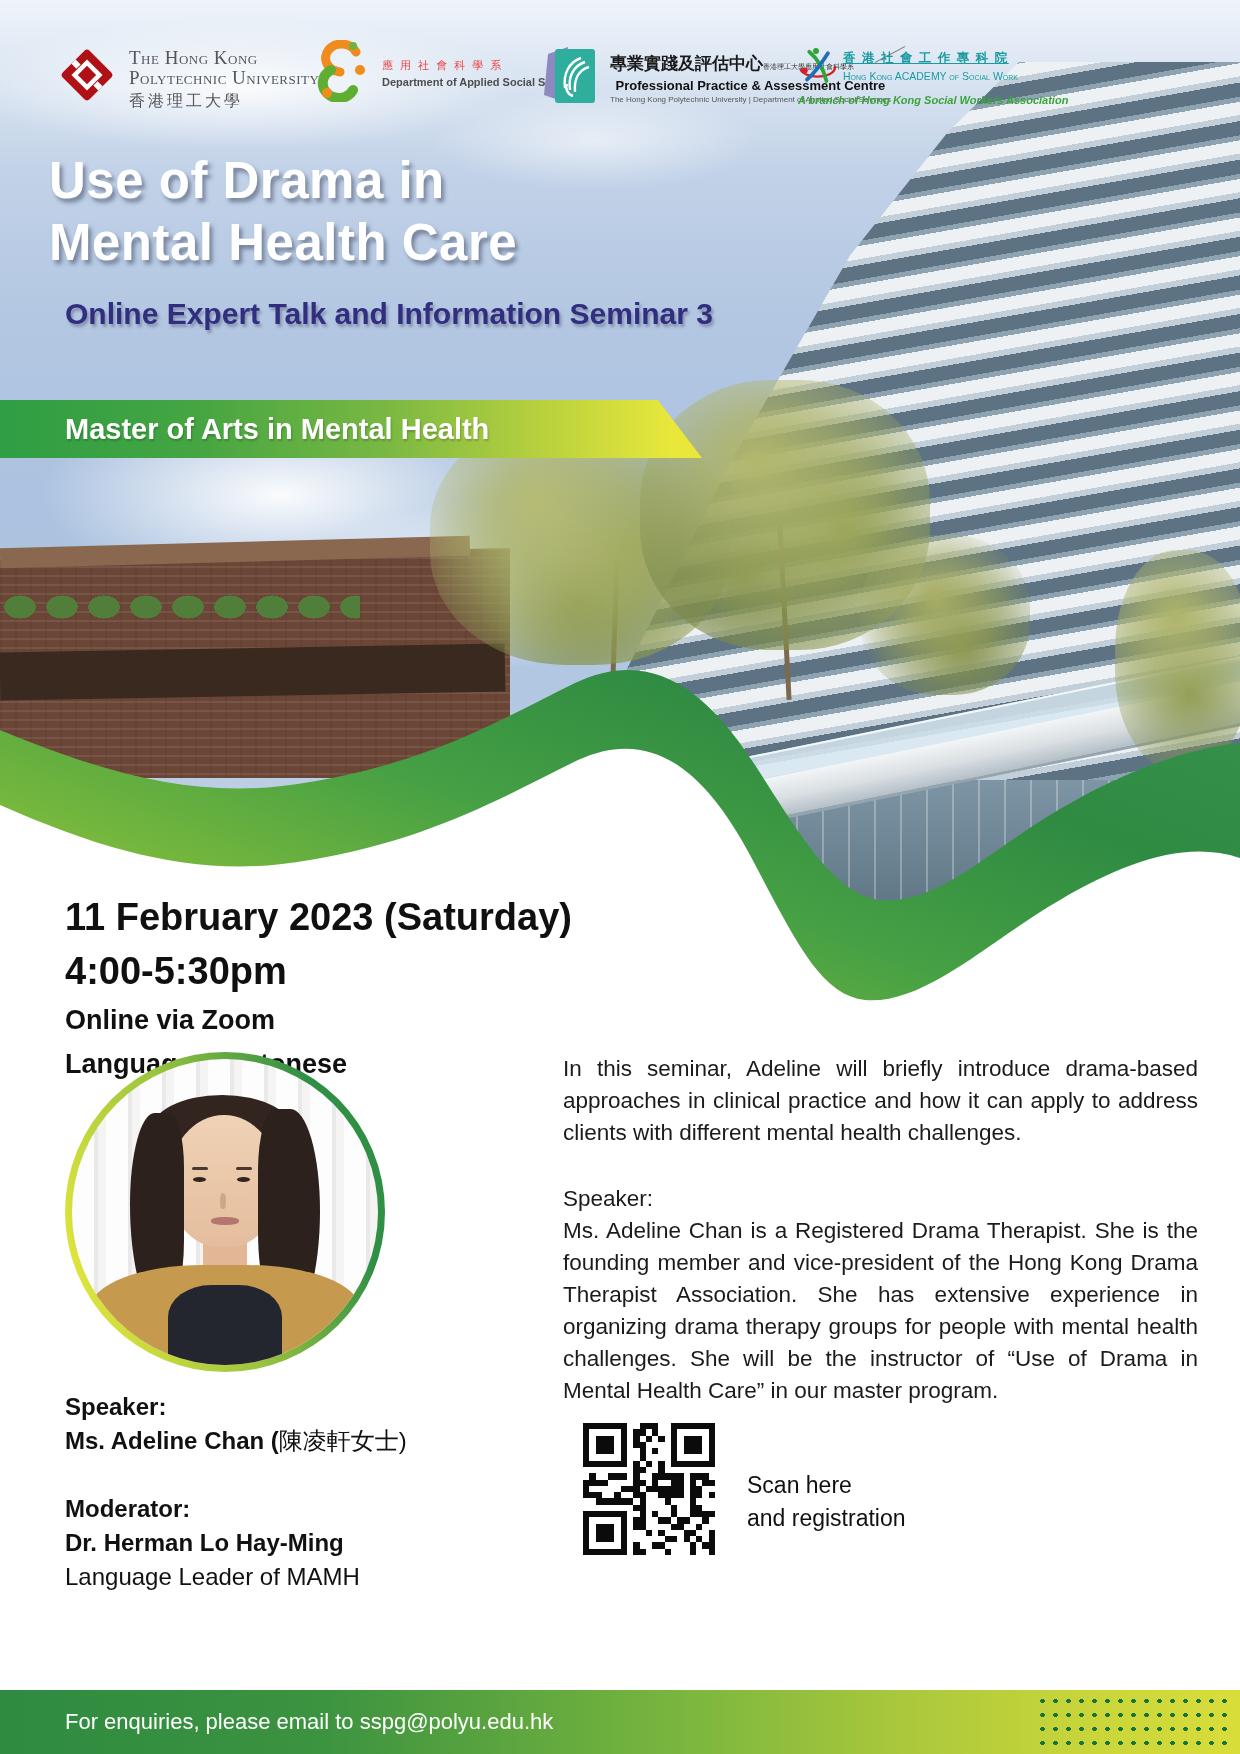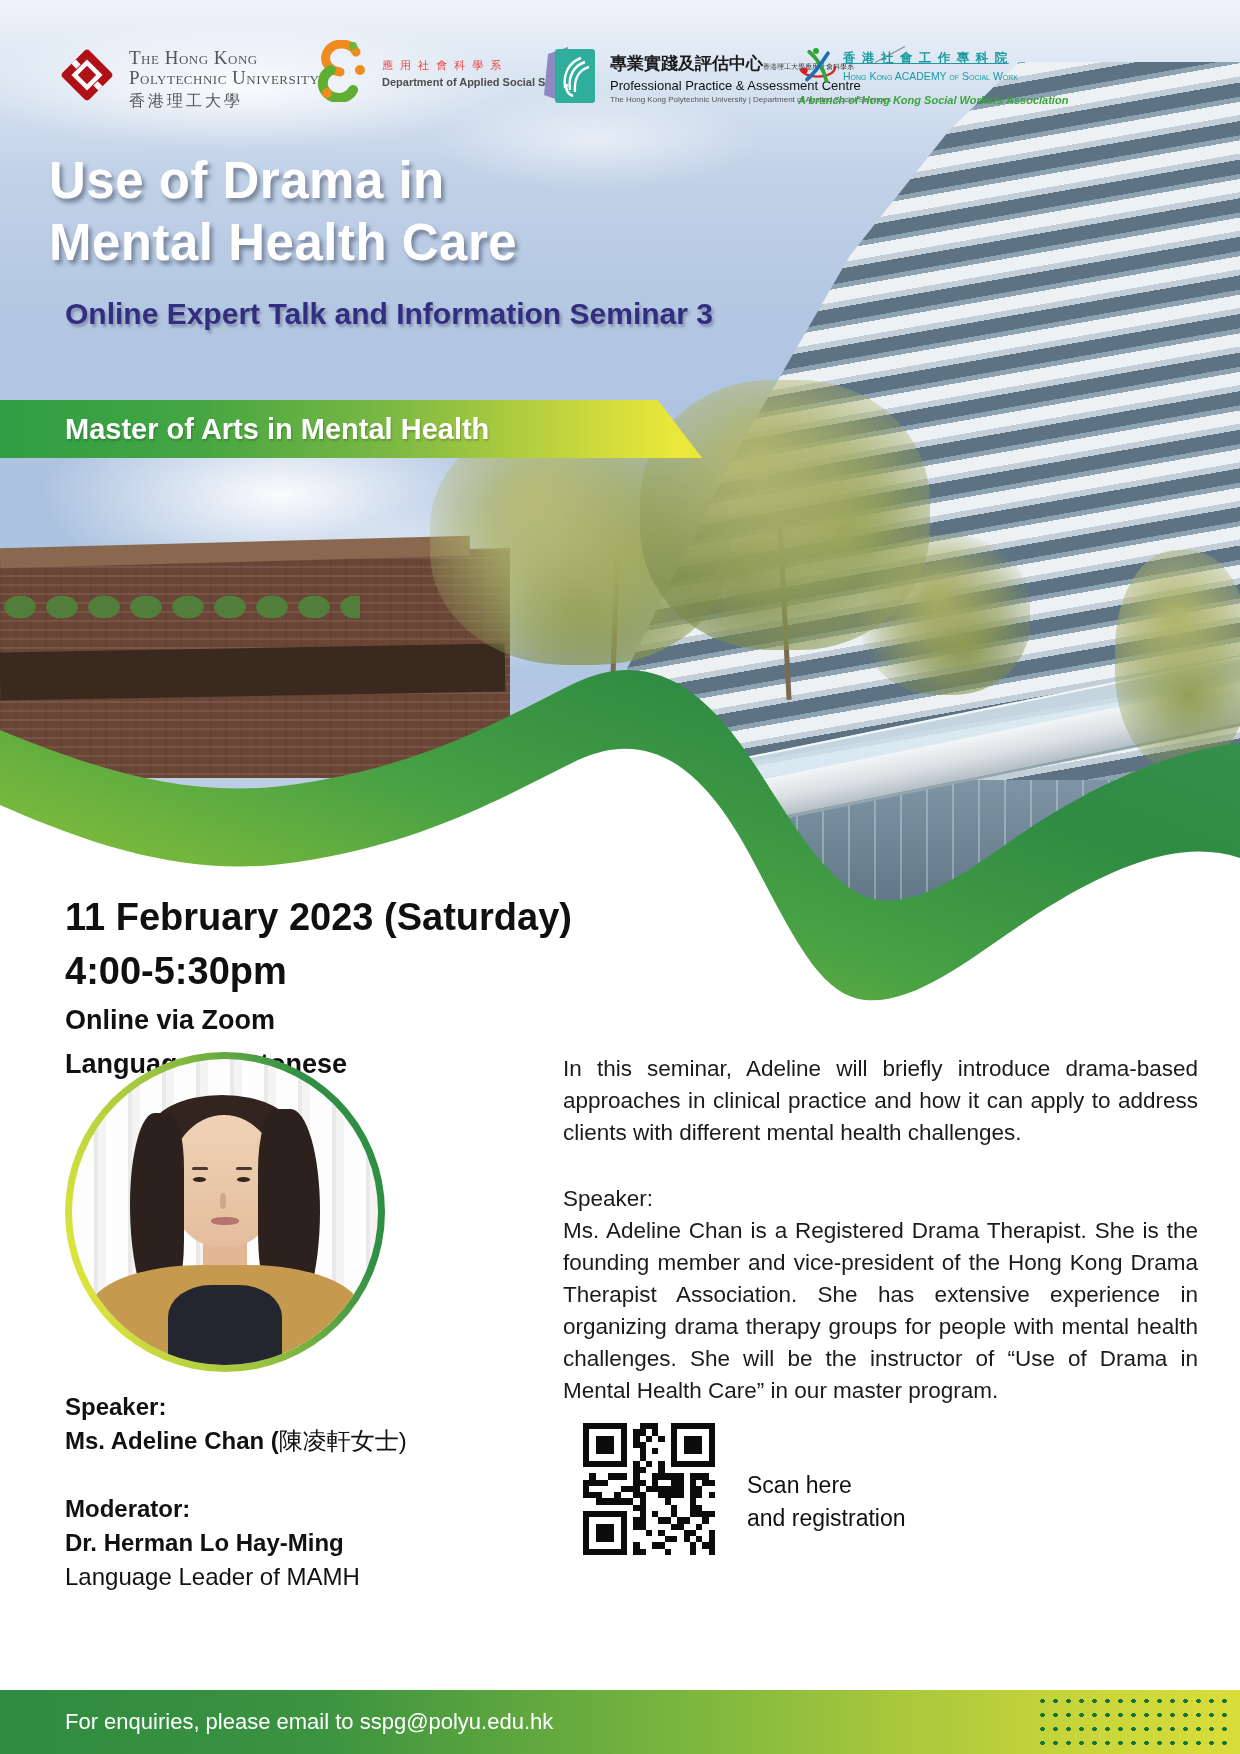--- a/index.html
+++ b/index.html
@@ -49,21 +49,21 @@
   .pu-line{font-family:"Liberation Serif",serif;font-variant:small-caps;font-size:19px;line-height:20px;color:#55565a;letter-spacing:.5px;font-weight:500;}
   .pu-cn{font-size:16px;color:#55565a;letter-spacing:3px;margin-top:3px;}
   .logo2{left:312px;top:0;}
   .logo2 .txt{margin-left:8px;margin-top:18px;}
   .dass-cn{font-size:11px;color:#ef4444;font-weight:normal;letter-spacing:2px;}
   .dass-en{font-size:11px;color:#4d4d4d;font-weight:bold;margin-top:3px;}
   .logo3{left:542px;top:2px;}
   .logo3 .txt{margin-left:10px;margin-top:10px;position:relative;}
   .ppac-cnrow{font-size:17px;font-weight:bold;color:#1a1a1a;white-space:nowrap;}
   .ppac-cnsmall{font-size:7px;font-weight:normal;color:#333;}
-  .ppac-en{font-size:13px;font-weight:normal;color:#111;margin-top:3px;white-space:nowrap;}
+  .ppac-en{font-size:13px;font-weight:bold;color:#111;margin-top:3px;white-space:nowrap;text-align:center;}
   .ppac-sub{font-size:8px;color:#555;margin-top:2px;white-space:nowrap;}
   .ppac-slash{position:absolute;right:-16px;top:2px;width:34px;height:1px;background:#8a8a8a;transform:rotate(-28deg);}
   .logo4{left:798px;top:0;display:block;width:220px;}
   .l4row{display:flex;}
   .l4txt{margin-left:6px;margin-top:10px;}
   .hkasw-cn{font-size:12.5px;font-weight:bold;color:#1b9aa0;letter-spacing:1.5px;white-space:nowrap;text-decoration:underline;}
   .hkasw-en{font-size:10.5px;font-variant:small-caps;color:#1b9aa0;margin-top:3px;white-space:nowrap;}
   .hkasw-tag{font-size:11px;font-style:italic;font-weight:bold;color:#3aa43a;margin-top:2px;white-space:nowrap;}
 
   

